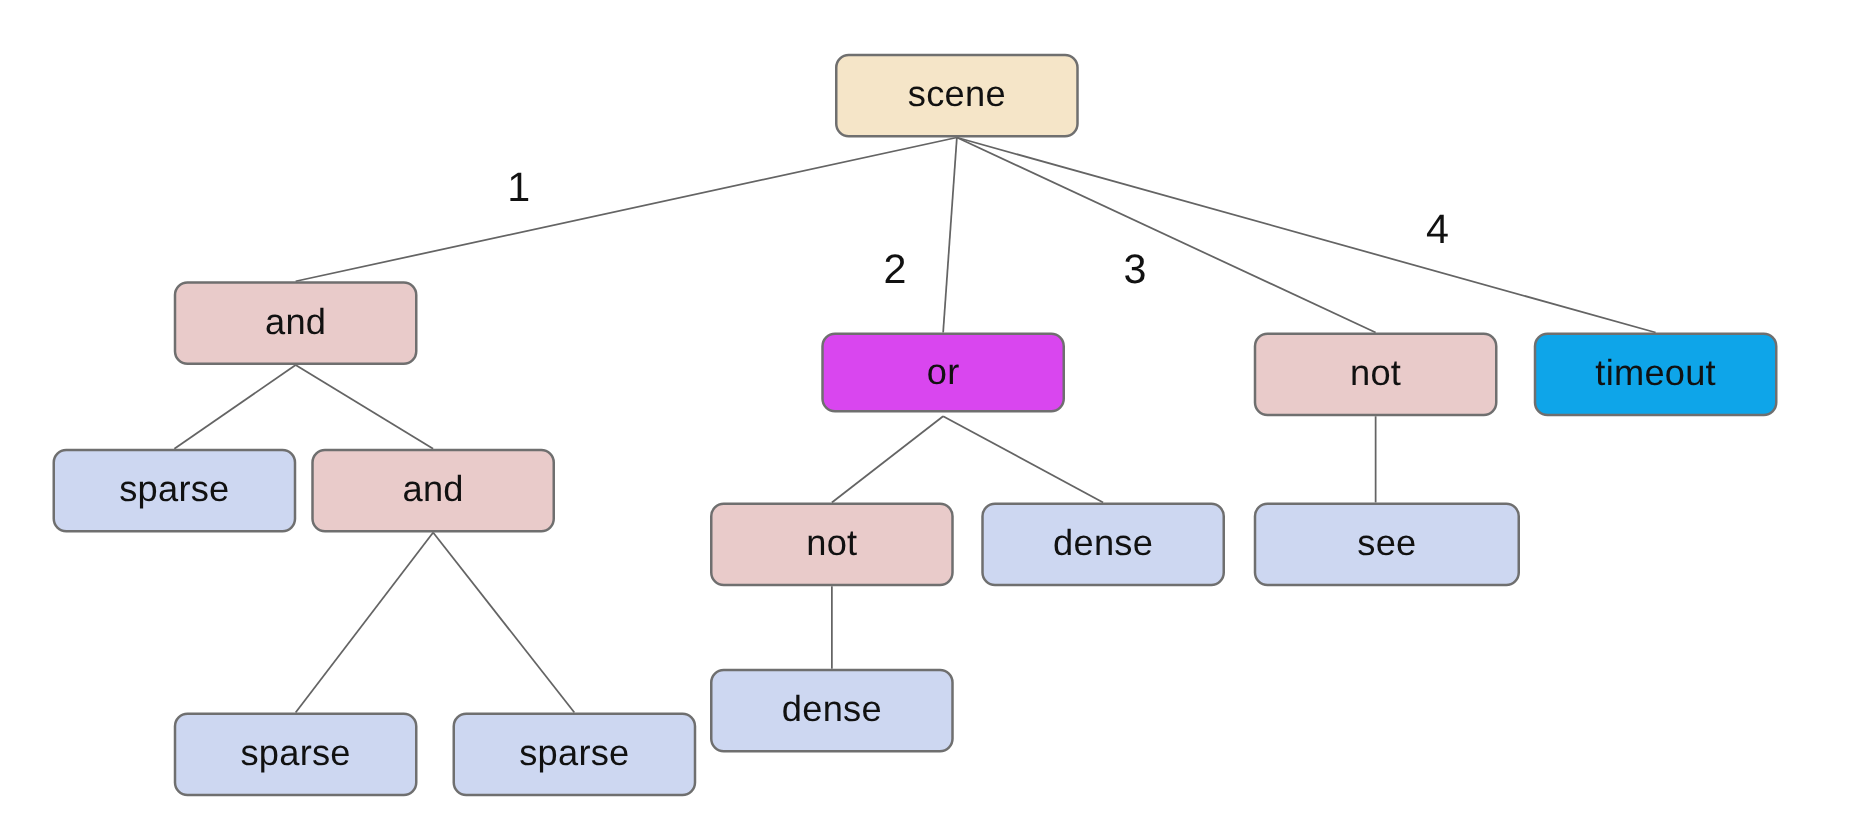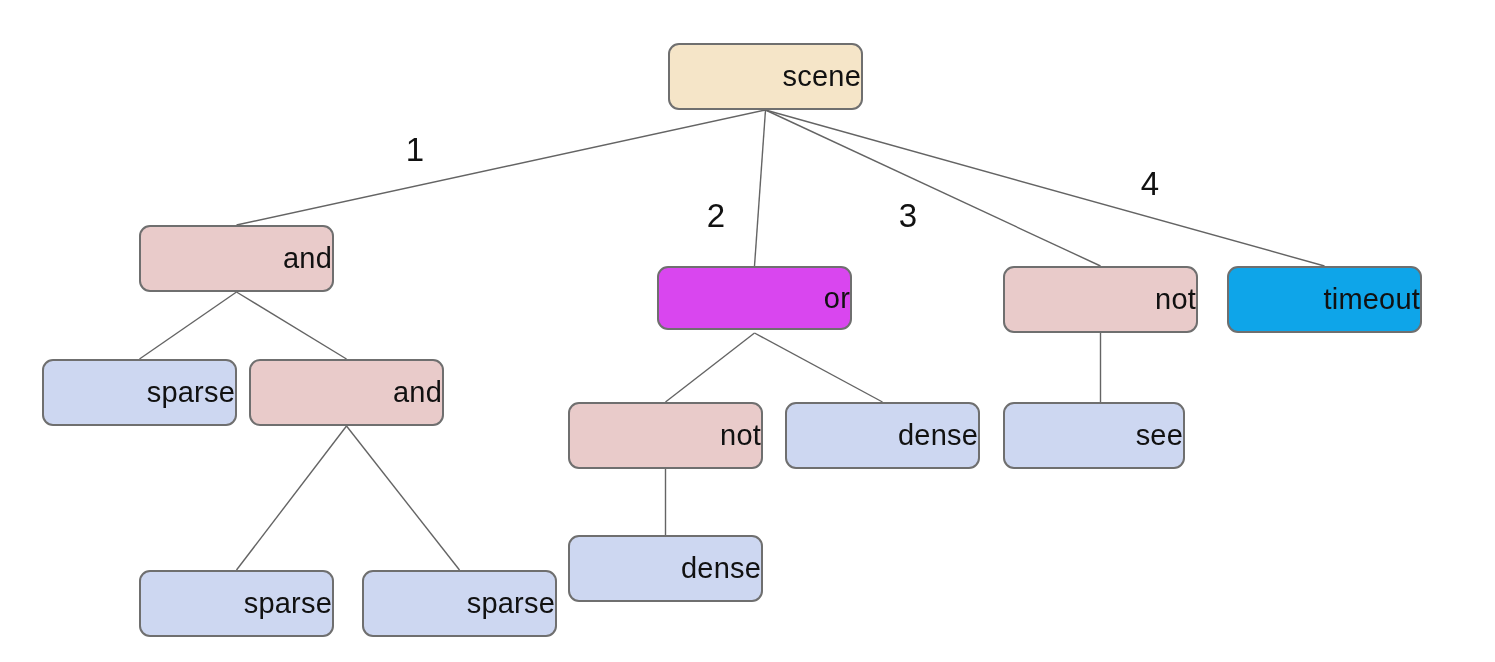--- a/index.html
+++ b/index.html
@@ -22,21 +22,21 @@
     width: 1495px;
     height: 662px;
   }
   .node {
     position: absolute;
     box-sizing: border-box;
     border: 2px solid #6f6f6f;
     border-radius: 11px;
     display: flex;
     align-items: center;
-    justify-content: flex-end;
+    justify-content: center;
     font-size: 29px;
     color: #111111;
     letter-spacing: 0.2px;
   }
   .edge-label {
     position: absolute;
     transform: translate(-50%, -50%);
     font-size: 33px;
     color: #111111;
     line-height: 1;
@@ -85,21 +85,21 @@
     </div>
     <div class="node" style="left: 249px; top: 359px; width: 195px; height: 67px; background: rgb(233, 203, 202);">
       <span>and</span>
     </div>
     <div class="node" style="left: 568px; top: 402px; width: 195px; height: 67px; background: rgb(233, 203, 202);">
       <span>not</span>
     </div>
     <div class="node" style="left: 785px; top: 402px; width: 195px; height: 67px; background: rgb(205, 215, 241);">
       <span>dense</span>
     </div>
-    <div class="node" style="left: 1003px; top: 402px; width: 182px; height: 67px; background: rgb(205, 215, 241);">
+    <div class="node" style="left: 1003px; top: 402px; width: 213px; height: 67px; background: rgb(205, 215, 241);">
       <span>see</span>
     </div>
     <div class="node" style="left: 568px; top: 535px; width: 195px; height: 67px; background: rgb(205, 215, 241);">
       <span>dense</span>
     </div>
     <div class="node" style="left: 139px; top: 570px; width: 195px; height: 67px; background: rgb(205, 215, 241);">
       <span>sparse</span>
     </div>
     <div class="node" style="left: 362px; top: 570px; width: 195px; height: 67px; background: rgb(205, 215, 241);">
       <span>sparse</span>

